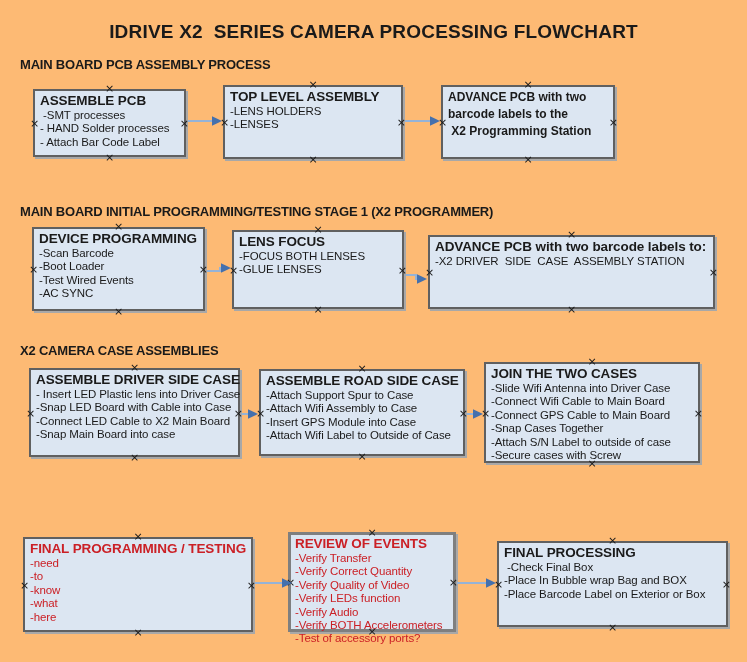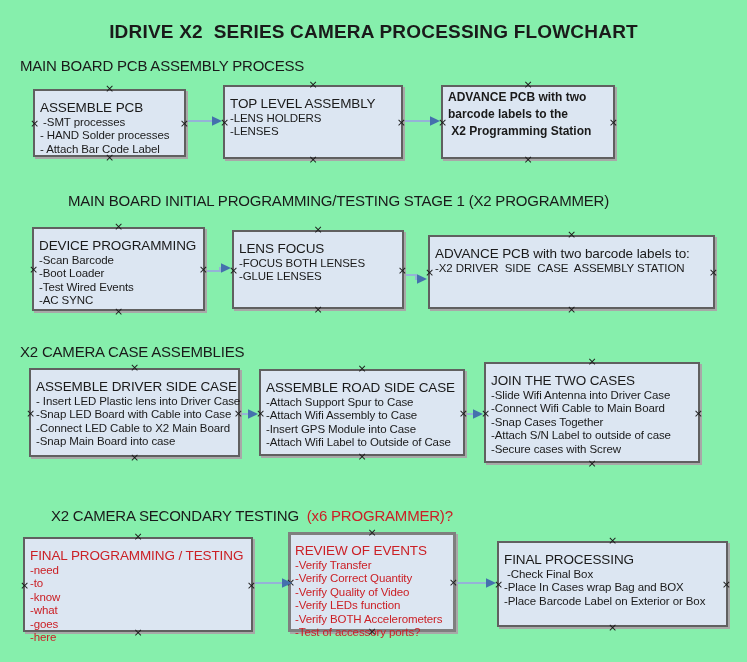--- a/index.html
+++ b/index.html
@@ -1,28 +1,28 @@
 <!DOCTYPE html>
 <html style="--box-fill: #dce6f2; --box-border: #606060; --arrow-line: #95b3d7; --arrow-head: #4470ad; --red: #cb2026; --ink: #1a1a1a;"><head>
 <meta charset="utf-8">
 <style>
   :root{
     --box-fill:#dce6f2; --box-border:#606060; --arrow-line:#95b3d7;
     --arrow-head:#4470ad; --red:#cb2026; --ink:#1a1a1a;
   }
   html,body{margin:0;padding:0;background:#fff;}
-  .canvas{position:relative;width:747px;height:662px;background:#86efac;overflow:hidden;
+  .canvas{position:relative;width:747px;height:662px;background:#fdba74;overflow:hidden;
           font-family:"Liberation Sans",sans-serif;color:var(--ink);}
   .page-title{position:absolute;left:0;right:0;top:21px;text-align:center;
               font-weight:bold;font-size:19px;white-space:pre;letter-spacing:.2px;}
-  .sec{position:absolute;font-weight:normal;font-size:15px;white-space:pre;letter-spacing:-0.2px;}
+  .sec{position:absolute;font-weight:bold;font-size:13px;white-space:pre;letter-spacing:-0.2px;}
   .sec .red-part{color:var(--red);}
   .fbox{position:absolute;background:var(--box-fill);border:2px solid var(--box-border);
         box-sizing:border-box;padding:2px 5px;box-shadow:2px 2px 0 #a8a8a8;z-index:1;}
-  .btitle{font-weight:normal;font-size:13.5px;line-height:16px;white-space:pre;letter-spacing:-0.1px;margin-top:7px;}
+  .btitle{font-weight:bold;font-size:13.5px;line-height:16px;white-space:pre;letter-spacing:-0.1px;}
   .bitem{font-size:11.5px;line-height:13.4px;white-space:pre;letter-spacing:-0.1px;}
   .btline{font-weight:bold;font-size:12px;line-height:17px;white-space:pre;}
   .red .btitle,.red .bitem{color:var(--red);}
   .box-review{border-width:3px;border-color:#7f7f7f;padding:1px 4px;}
   .handle{position:absolute;font-size:11px;line-height:7px;color:#1a1a1a;z-index:4;
           font-family:"DejaVu Sans",sans-serif;}
   .h-t{top:-6px;left:50%;transform:translateX(-50%);}
   .h-b{bottom:-6px;left:50%;transform:translateX(-50%);}
   .h-l{left:-5px;top:50%;transform:translateY(-50%);}
   .h-r{right:-5px;top:50%;transform:translateY(-50%);}
@@ -31,25 +31,22 @@
   .ahead{fill:var(--arrow-head);stroke:none;}
 </style>
 </head>
 <body>
 
 <div class="canvas">
 
   <div class="page-title">IDRIVE X2  SERIES CAMERA PROCESSING FLOWCHART</div>
 
   <div class="sec" style="left:20px;top:57px;">MAIN BOARD PCB ASSEMBLY PROCESS</div>
-  <div class="sec" style="left:20px;top:192px;margin-left:48px;">MAIN BOARD INITIAL PROGRAMMING/TESTING STAGE 1 (X2 PROGRAMMER)</div>
+  <div class="sec" style="left:20px;top:204px;">MAIN BOARD INITIAL PROGRAMMING/TESTING STAGE 1 (X2 PROGRAMMER)</div>
   <div class="sec" style="left:20px;top:343px;">X2 CAMERA CASE ASSEMBLIES</div>
-  <div class="sec" style="left:35px;top:490px;">
-    <span>X2 CAMERA SECONDARY TESTING  </span><span class="red-part">(x6 PROGRAMMER)?</span>
-  </div>
 
   <div class="fbox" style="left:33px;top:89px;width:153px;height:68px;">
     <div class="btitle">ASSEMBLE PCB</div>
     <div>
         <div class="bitem"> -SMT processes</div>
         <div class="bitem">- HAND Solder processes</div>
         <div class="bitem">- Attach Bar Code Label</div>
       </div>
   <span class="handle h-t">×</span>
       <span class="handle h-b">×</span>
@@ -138,65 +135,66 @@
   <span class="handle h-t">×</span>
       <span class="handle h-b">×</span>
       <span class="handle h-l">×</span>
       <span class="handle h-r">×</span>
     </div>
   <div class="fbox" style="left:484px;top:362px;width:216px;height:101px;">
     <div class="btitle">JOIN THE TWO CASES</div>
     <div>
         <div class="bitem">-Slide Wifi Antenna into Driver Case</div>
         <div class="bitem">-Connect Wifi Cable to Main Board</div>
+        <div class="bitem">-Connect GPS Cable to Main Board</div>
         <div class="bitem">-Snap Cases Together</div>
         <div class="bitem">-Attach S/N Label to outside of case</div>
         <div class="bitem">-Secure cases with Screw</div>
       </div>
   <span class="handle h-t">×</span>
       <span class="handle h-b">×</span>
       <span class="handle h-l">×</span>
       <span class="handle h-r">×</span>
     </div>
 
   <div class="fbox red" style="left:23px;top:537px;width:230px;height:95px;">
     <div class="btitle">FINAL PROGRAMMING / TESTING</div>
     <div>
         <div class="bitem">-need</div>
         <div class="bitem">-to</div>
         <div class="bitem">-know</div>
         <div class="bitem">-what</div>
-        <div class="bitem">-goes</div>
         <div class="bitem">-here</div>
       </div>
   <span class="handle h-t">×</span>
       <span class="handle h-b">×</span>
       <span class="handle h-l">×</span>
       <span class="handle h-r">×</span>
     </div>
   <div class="fbox red box-review" style="left:288px;top:532px;width:168px;height:100px;">
     <div class="btitle">REVIEW OF EVENTS</div>
     <div>
         <div class="bitem">-Verify Transfer</div>
         <div class="bitem">-Verify Correct Quantity</div>
         <div class="bitem">-Verify Quality of Video</div>
         <div class="bitem">-Verify LEDs function</div>
+        <div class="bitem">-Verify Audio</div>
         <div class="bitem">-Verify BOTH Accelerometers</div>
         <div class="bitem">-Test of accessory ports?</div>
       </div>
   <span class="handle h-t">×</span>
       <span class="handle h-b">×</span>
       <span class="handle h-l">×</span>
       <span class="handle h-r">×</span>
     </div>
   <div class="fbox" style="left:497px;top:541px;width:231px;height:86px;">
     <div class="btitle">FINAL PROCESSING</div>
     <div>
         <div class="bitem"> -Check Final Box</div>
-        <div class="bitem">-Place In Cases wrap Bag and BOX</div>
+        <div class="bitem">-Place In Bubble wrap Bag and BOX</div>
         <div class="bitem">-Place Barcode Label on Exterior or Box</div>
       </div>
   <span class="handle h-t">×</span>
       <span class="handle h-b">×</span>
       <span class="handle h-l">×</span>
       <span class="handle h-r">×</span>
     </div>
 
   <svg class="arrows" width="747" height="662">
     <g>

